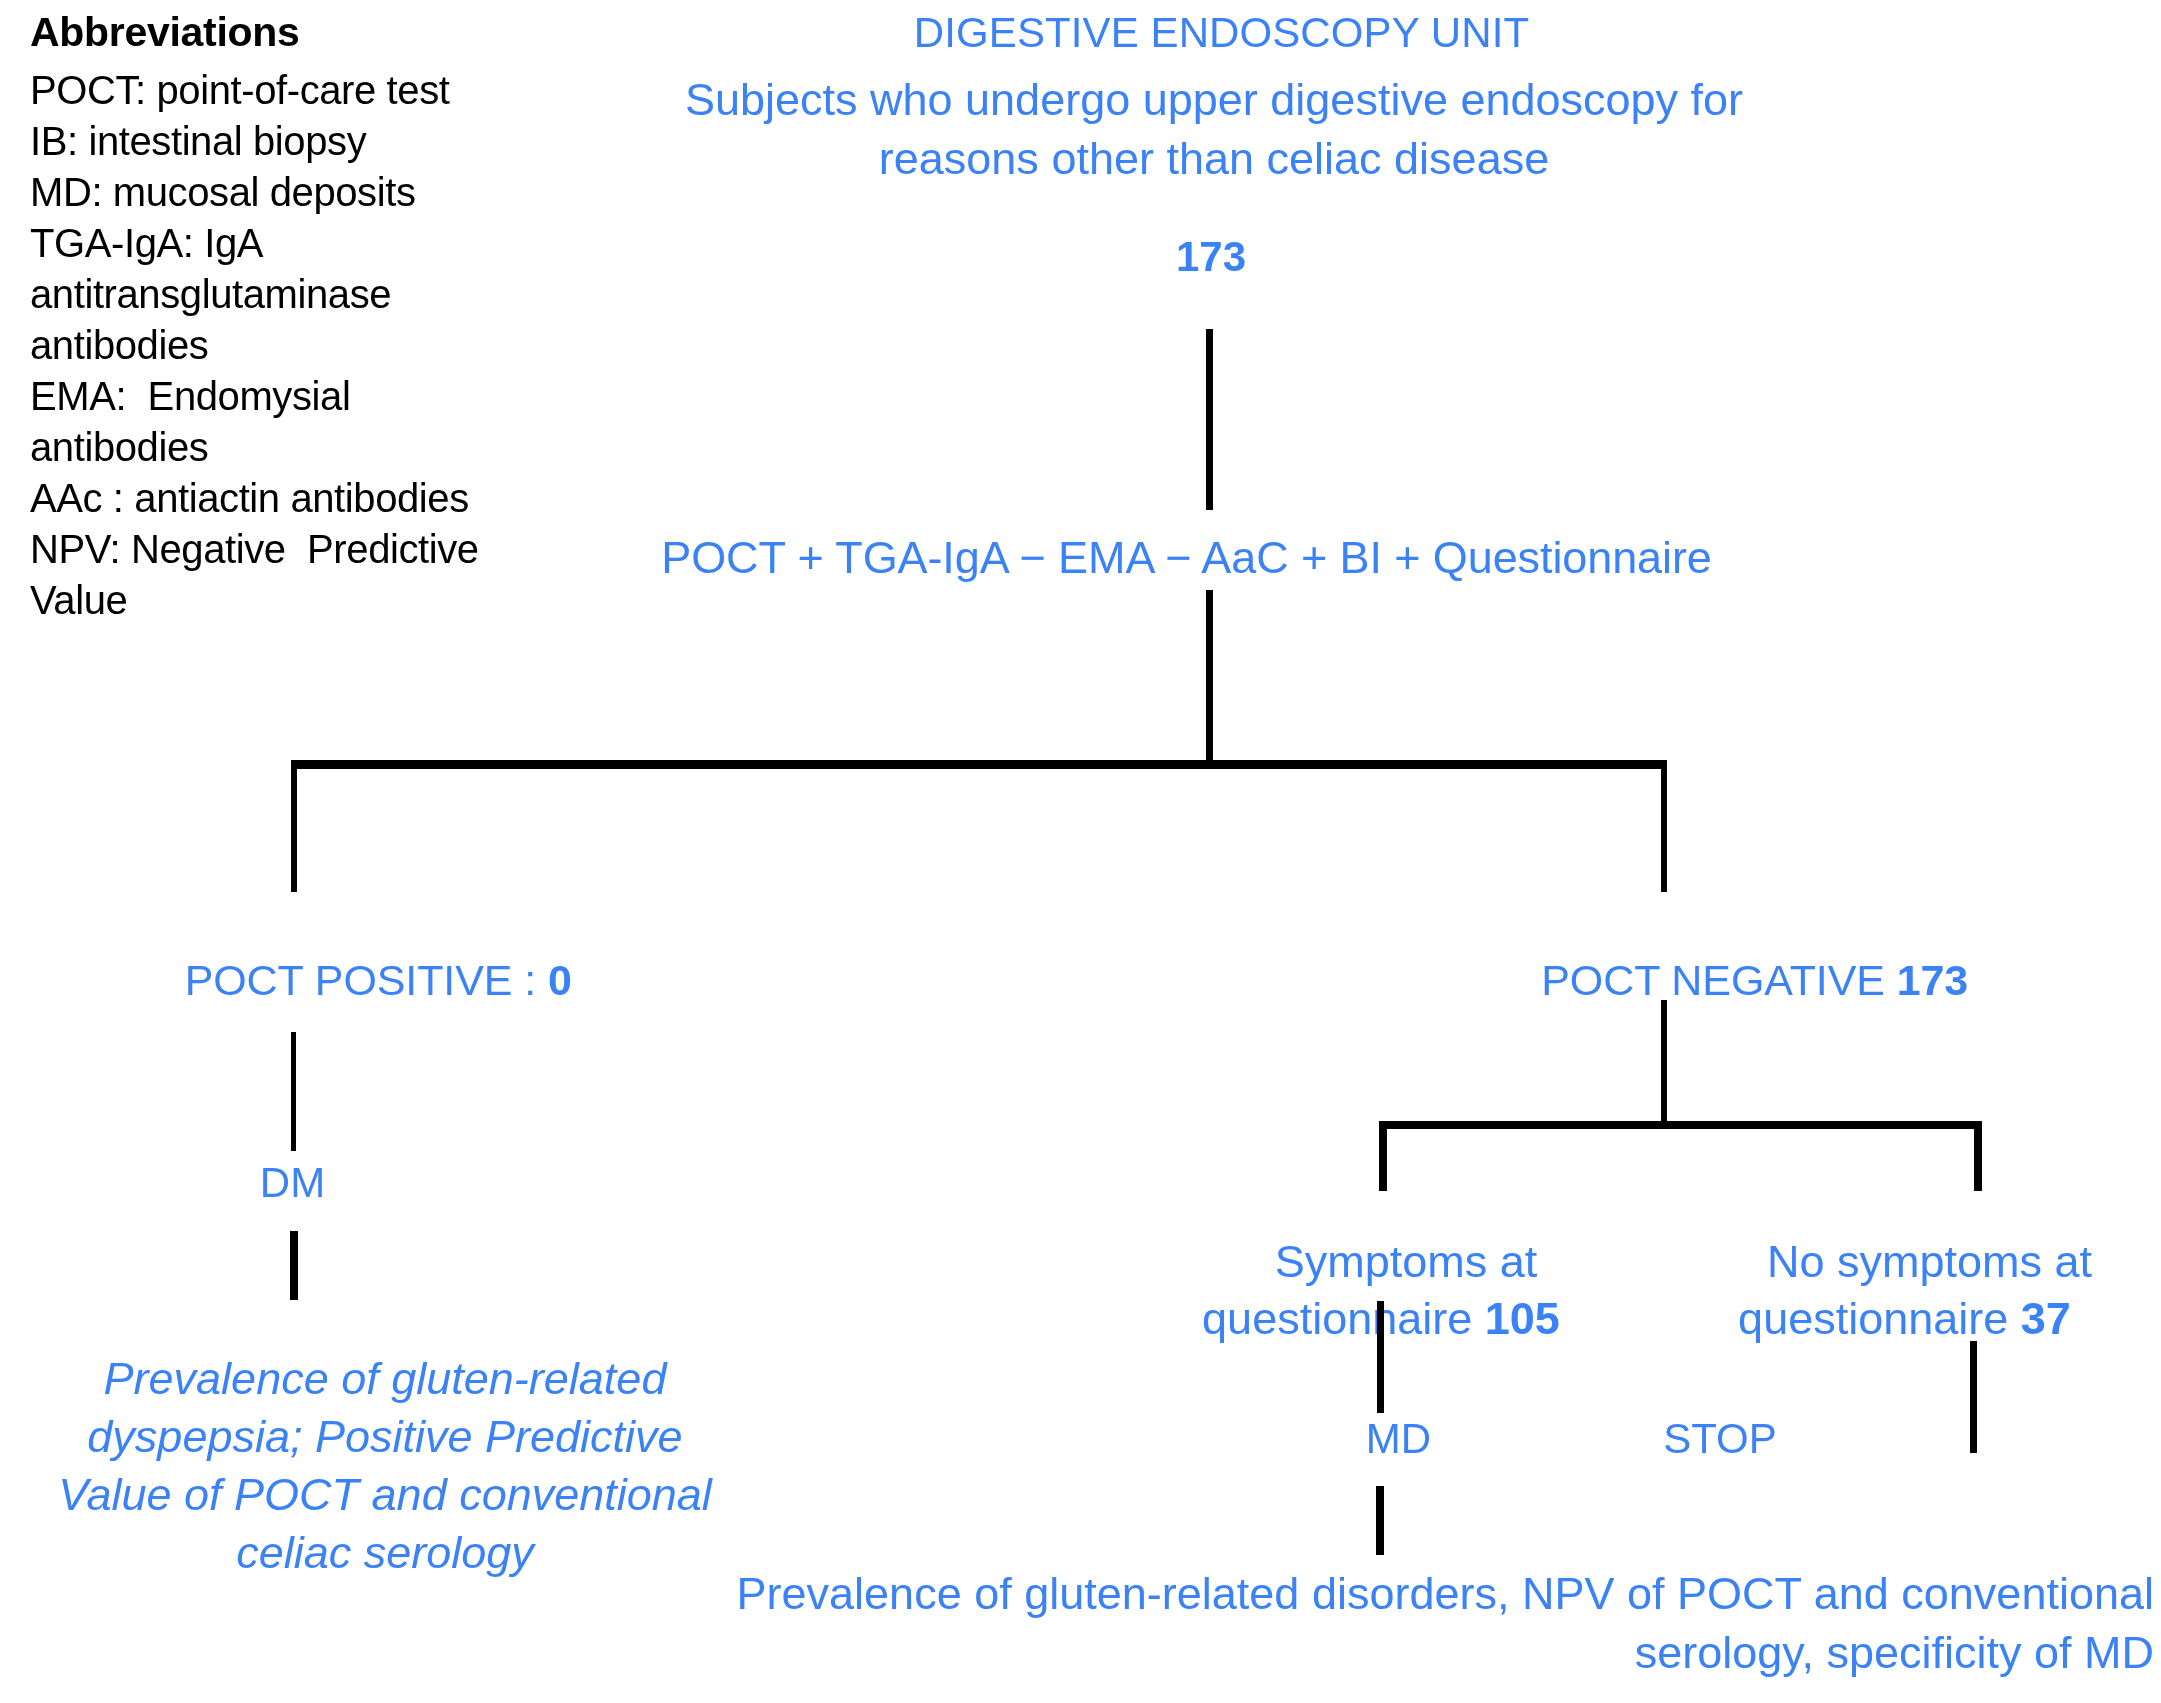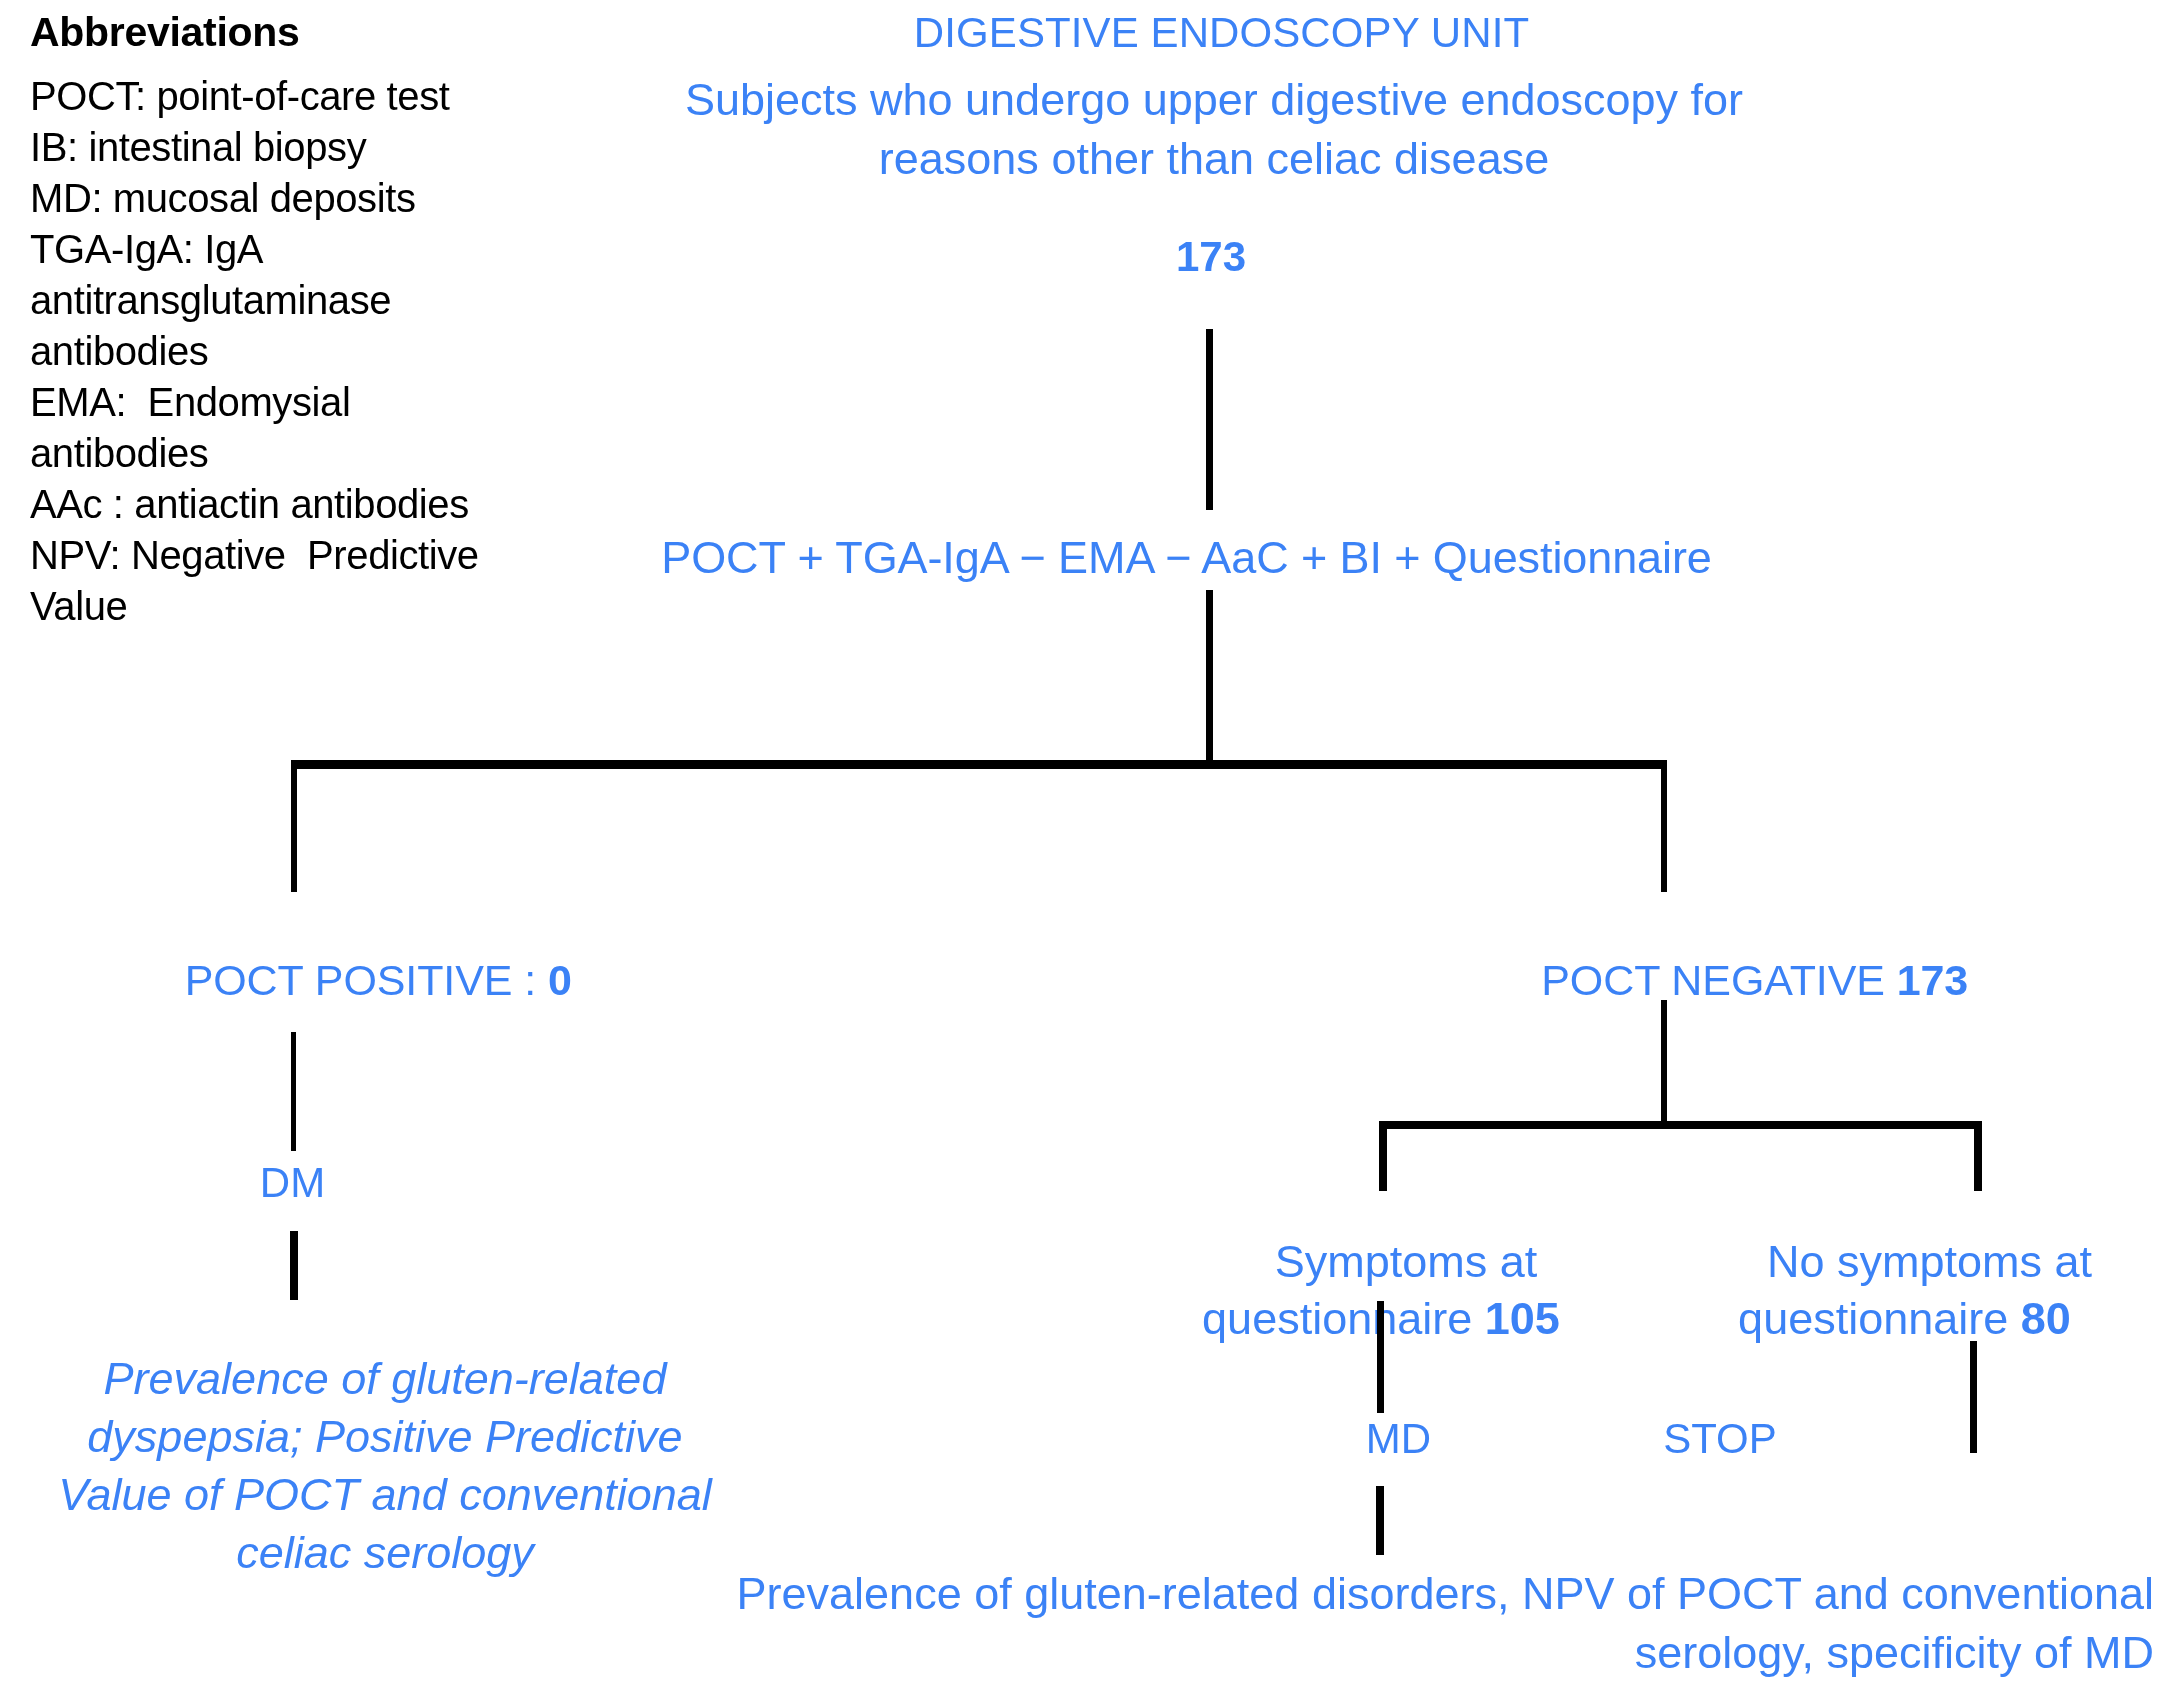--- a/index.html
+++ b/index.html
@@ -32,21 +32,21 @@
     position: absolute;
     left: 30px;
     top: 10px;
     width: 528px;
   }
   #abbrev-title {
     font-size: 41px;
     font-weight: 700;
     letter-spacing: -0.3px;
     line-height: 1.12;
-    margin-bottom: 15px;
+    margin-bottom: 9px;
   }
   .abbrev-line {
     font-size: 40px;
     line-height: 1.275;
     letter-spacing: -0.4px;
     white-space: pre-wrap;
   }
 
   
   #unit-title {
@@ -168,21 +168,21 @@
 
   <div class="vline" style="left:1379px; top:1121px; width:8px; height:70px;"></div>
 
   <div class="vline" style="left:1974px; top:1121px; width:8px; height:70px;"></div>
 
   <div class="txt ctr" id="symptoms-yes">
     <span>Symptoms at questionnaire </span><b>105</b>
   </div>
 
   <div class="txt ctr" id="symptoms-no">
-    <span>No symptoms at questionnaire </span><b>80</b>
+    <span>No symptoms at questionnaire </span><b>37</b>
   </div>
 
   <div class="vline" style="left:1377px; top:1301px; width:6.5px; height:112px;"></div>
 
   <div class="vline" style="left:1970px; top:1341px; width:7.2px; height:112px;"></div>
 
   <div class="txt ctr" id="md-label-right">MD</div>
 
   <div class="txt ctr" id="stop-label">STOP</div>
 

